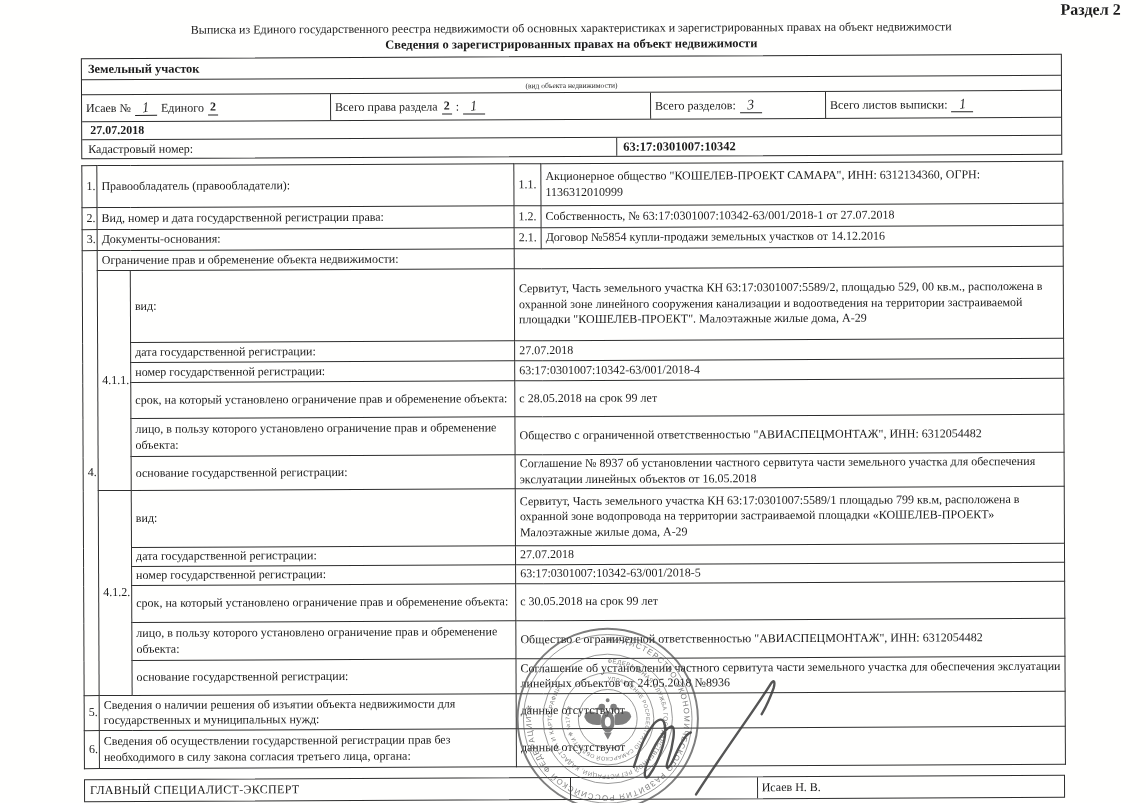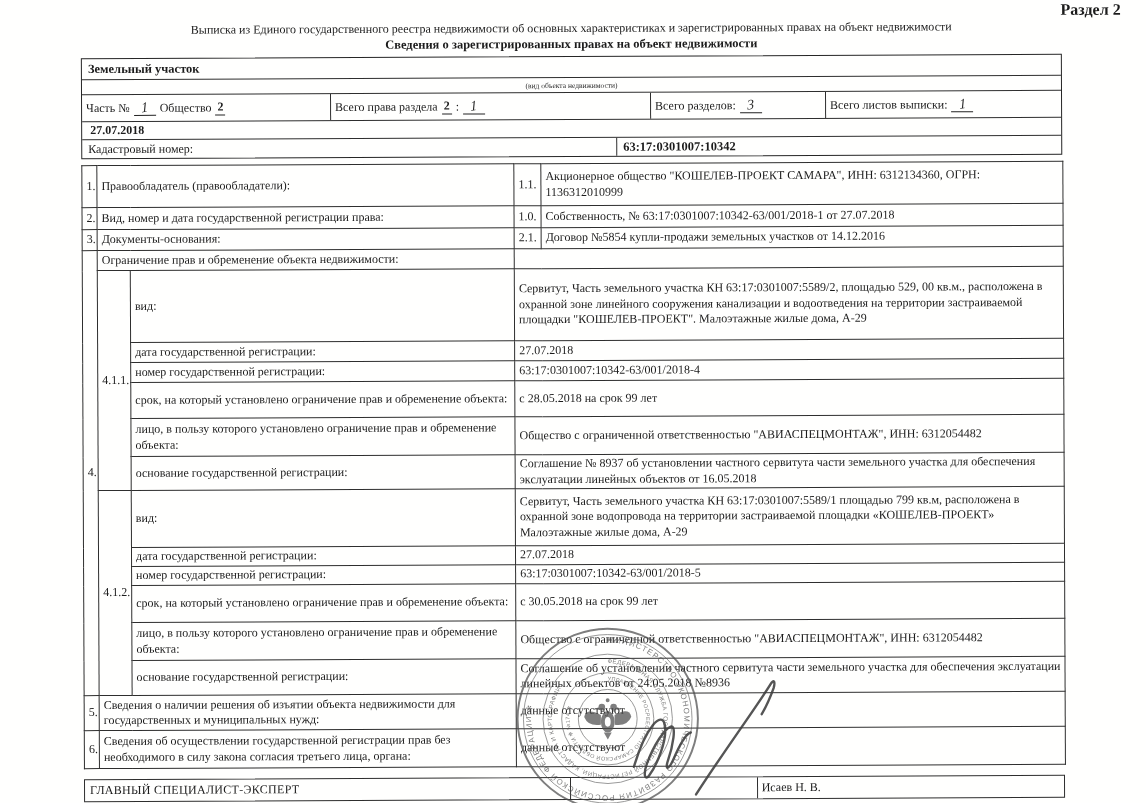--- a/index.html
+++ b/index.html
@@ -68,23 +68,23 @@
 
     <div class="section-label">Раздел 2</div>
     <div class="title1">Выписка из Единого государственного реестра недвижимости об основных характеристиках и зарегистрированных правах на объект недвижимости</div>
     <div class="title2">Сведения о зарегистрированных правах на объект недвижимости</div>
 
     <div class="hdr">
       <div class="hdr-row r-object">Земельный участок</div>
       <div class="hdr-row r-caption">(вид объекта недвижимости)</div>
       <div class="hdr-row r-counts">
         <div class="c c1">
-          <span>Часть №</span>
+          <span>Исаев №</span>
           <span class="blank"><span class="hw">1</span></span>
-          <span>Общество</span>
+          <span>Единого</span>
           <span class="u-bold">2</span>
         </div>
         <div class="c c2">
           <span>Всего права раздела</span>
           <span class="u-bold">2</span>
           <span>:</span>
           <span class="blank"><span class="hw">1</span></span>
         </div>
         <div class="c c3">
           <span>Всего разделов:</span>
@@ -113,21 +113,21 @@
       <tbody>
           <tr class="r42">
         <td class="numc">1.</td>
         <td colspan="2">Правообладатель (правообладатели):</td>
         <td class="subn">1.1.</td>
         <td class="val">Акционерное общество "КОШЕЛЕВ-ПРОЕКТ САМАРА", ИНН: 6312134360, ОГРН: 1136312010999</td>
       </tr>
       <tr class="r22">
         <td class="numc">2.</td>
         <td colspan="2">Вид, номер и дата государственной регистрации права:</td>
-        <td class="subn">1.0.</td>
+        <td class="subn">1.2.</td>
         <td class="val">Собственность, № 63:17:0301007:10342-63/001/2018-1 от 27.07.2018</td>
       </tr>
       <tr class="r21">
         <td class="numc">3.</td>
         <td colspan="2">Документы-основания:</td>
         <td class="subn">2.1.</td>
         <td class="val">Договор №5854 купли-продажи земельных участков от 14.12.2016</td>
       </tr>
 
       <tr class="r20">

